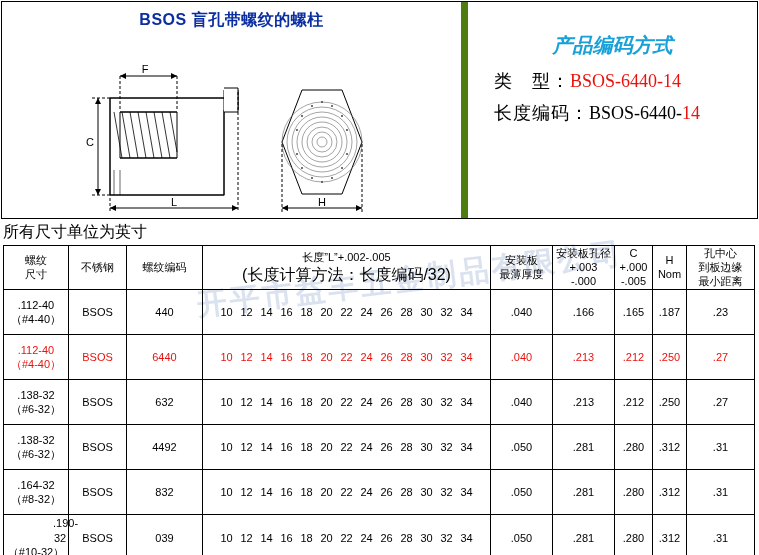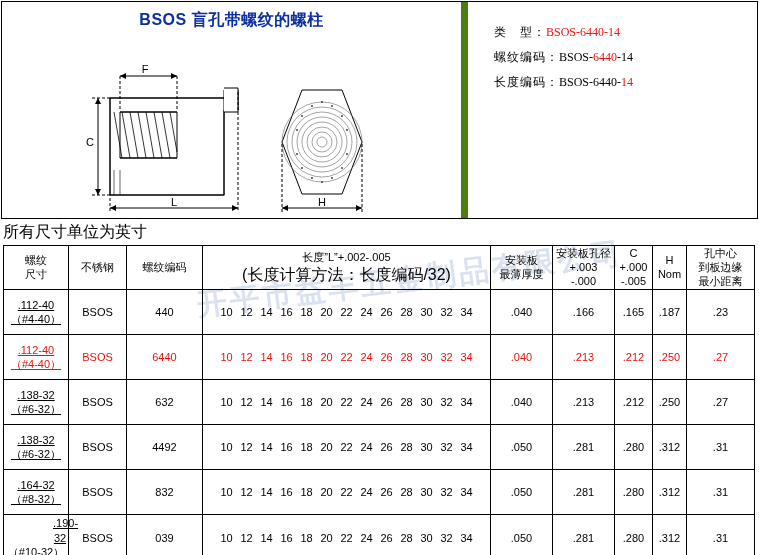--- a/index.html
+++ b/index.html
@@ -50,21 +50,21 @@
   .code-title{
     text-align:center;
     color:#18a0d8;
     font-weight:bold;
     font-style:italic;
     font-size:20px;
     margin:16px 0 10px 0;
     font-family:"Liberation Serif","DejaVu Serif",serif;
   }
   .code-line{
-    font-size:12px;
+    font-size:18px;
     margin:8px 0 8px 26px;
     font-family:"Liberation Serif","DejaVu Serif",serif;
     white-space:nowrap;
   }
   .code-line .lbl{letter-spacing:1px;}
   .red{color:#e8130f;}
 
   
   .units{
     margin:3px 0 2px 3px;
@@ -83,21 +83,21 @@
     text-align:center;
     vertical-align:middle;
     font-size:11px;
     padding:1px 1px;
   }
   table.main th{
     font-weight:normal;
     font-size:11px;
     line-height:1.25;
   }
-  td.sz{font-size:11px;line-height:1.3;height:42px;text-decoration:underline;}
+  td.sz{font-size:11px;line-height:1.3;height:42px;}
   td.len{font-size:11px;letter-spacing:0px;}
   .lenrow span{display:inline-block;width:20px;text-align:center;}
   .rowred{color:#e8130f;}
 
   
   .watermark{
     position:absolute;
     left:150px;
     top:258px;
     width:520px;
@@ -214,28 +214,26 @@
         <g font-family="Liberation Sans, sans-serif" font-size="11" fill="#000">
           <text x="143" y="43" text-anchor="middle">F</text>
           <text x="88" y="116" text-anchor="middle">C</text>
           <text x="172" y="176" text-anchor="middle">L</text>
           <text x="320" y="176" text-anchor="middle">H</text>
         </g>
       </svg>
     </div>
 
     <div class="top-right">
+      <div class="code-title">产品编码方式</div>
 
       <div class="code-line">
         <span class="lbl">类　型：</span><span class="red">BSOS-6440-14</span>
       </div>
 
-      <div class="code-line">
-        <span class="lbl">螺纹编码：</span><span>BSOS-</span><span class="red">6440</span><span>-14</span>
-      </div>
 
       <div class="code-line">
         <span class="lbl">长度编码：</span><span>BSOS-6440-</span><span class="red">14</span>
       </div>
     </div>
   </div>
 
   <div class="units">所有尺寸单位为英寸</div>
 
   <table class="main">

